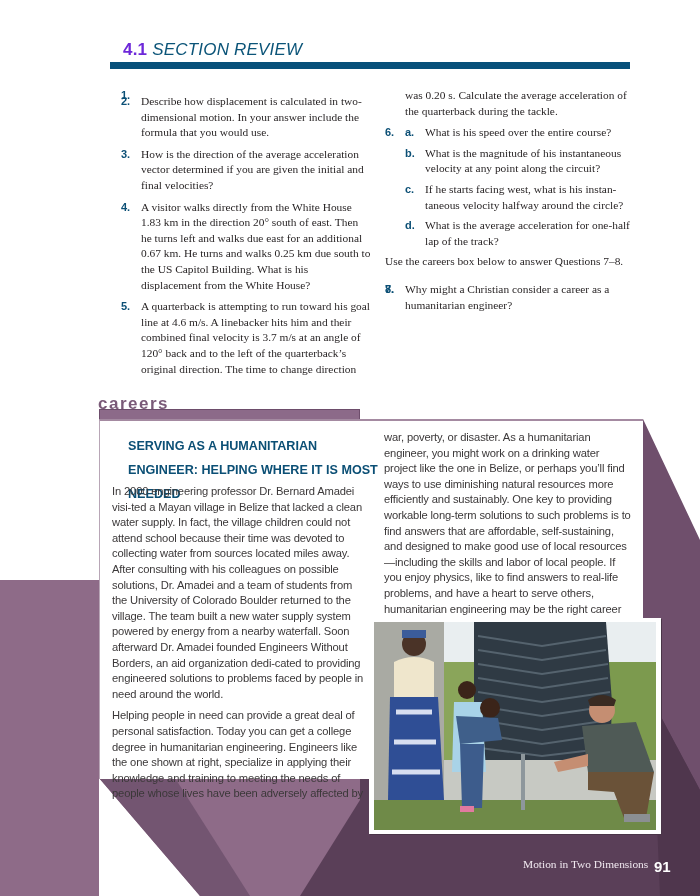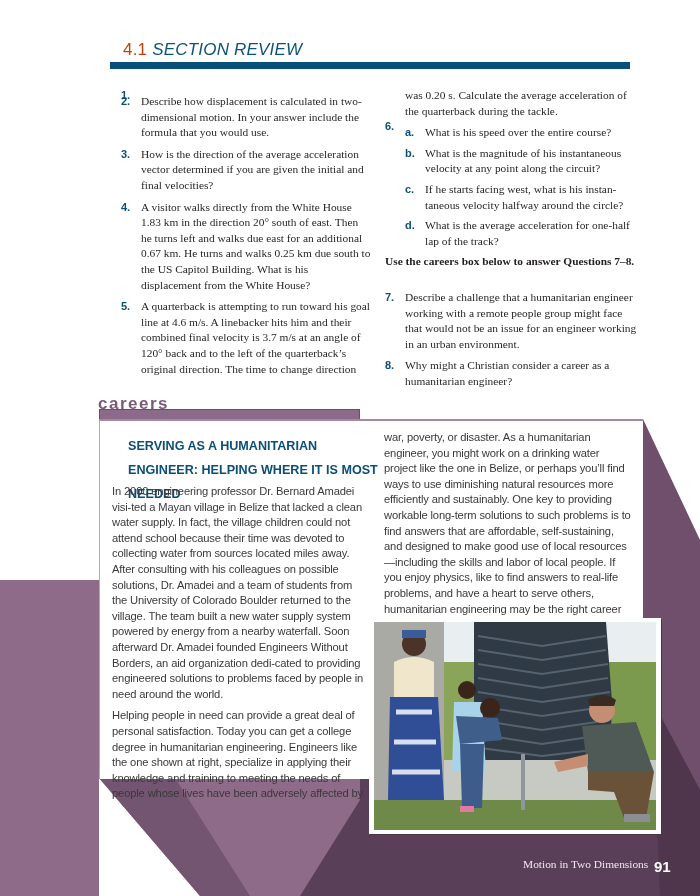--- a/index.html
+++ b/index.html
@@ -4,33 +4,33 @@
 <style>
   * { margin:0; padding:0; box-sizing:border-box; }
   html, body { width:700px; height:896px; background:#ffffff; overflow:hidden; }
   body { position:relative; font-family:"Liberation Serif", serif; color:#231f20; }
 
   
   #bg { position:absolute; left:0; top:0; width:700px; height:896px; z-index:0; }
 
   
   .sr-title { position:absolute; left:123px; top:40px; font-family:"Liberation Sans", sans-serif; font-size:17px; letter-spacing:0.2px; z-index:2; }
-  .sr-title .num { color:#c2410c; font-weight:normal; }
+  .sr-title .num { color:#6d28d9; font-weight:bold; }
   .sr-title .txt { color:#0b5478; font-style:italic;text-align:center; }
   .sr-rule { position:absolute; left:110px; top:62px; width:520px; height:7px; background:#07507a; z-index:2; }
 
   .col { position:absolute; top:88px; font-size:11.4px; line-height:15.6px; z-index:2; }
   .col-left { left:121px; width:250px; }
   .col-right { left:385px; width:255px; }
   .q { position:relative; padding-left:20px; margin-bottom:6px; }
   .q .qn { position:absolute; left:0; top:0; color:#0b4f75; font-family:"Liberation Sans", sans-serif; font-weight:bold; font-size:11px; }
   .sub { position:relative; padding-left:40px; margin-bottom:5px; }
   .sub .qn { position:absolute; left:20px; top:0; color:#0b4f75; font-family:"Liberation Sans", sans-serif; font-weight:bold; font-size:11px; }
-  .cont { padding-left:20px; margin-bottom:0; }
-  .instr { font-weight:bold; margin:2px 0 20px 0; }
+  .cont { padding-left:20px; margin-bottom:6px; }
+  .instr { font-weight:normal; margin:2px 0 12px 0; }
 
   
   .careers-label { position:absolute; left:98px; top:382px; font-family:"Liberation Sans", sans-serif; font-weight:bold; font-size:17px; letter-spacing:1.5px; color:#7a5a78; z-index:2;margin-top:12px; }
 
   
   .careers-tab { position:absolute; left:99px; top:409px; width:261px; height:11px; background:#8c6a89; border:1px solid #6d4d6b; border-bottom:none; z-index:2; }
   .careers-box { position:absolute; left:99px; top:419px; width:544px; height:360px; background:#ffffff; border-top:2px solid #a48aa1; border-left:1px solid #b8a6b6; z-index:2; }
 
   .career-head { position:absolute; left:128px; top:434px; width:250px; font-family:"Liberation Sans", sans-serif; font-weight:bold; font-size:12.6px; line-height:24px; color:#0b4f75; z-index:3; }
   .career-col { position:absolute; font-family:"Liberation Sans", sans-serif; font-size:11.2px; line-height:15.6px; color:#3b3839; z-index:3; letter-spacing:-0.15px; }
@@ -74,21 +74,21 @@
 </div>
 
 <div class="col col-right">
   <div class="cont">was 0.20 s. Calculate the average acceleration of the quarterback during the tackle.</div>
   <div class="q"><span class="qn">6.</span></div>
   <div class="sub"><span class="qn">a.</span><span>What is his speed over the entire course?</span></div>
   <div class="sub"><span class="qn">b.</span><span>What is the magnitude of his instantaneous velocity at any point along the circuit?</span></div>
   <div class="sub"><span class="qn">c.</span><span>If he starts facing west, what is his instan-taneous velocity halfway around the circle?</span></div>
   <div class="sub"><span class="qn">d.</span><span>What is the average acceleration for one-half lap of the track?</span></div>
   <div class="instr">Use the careers box below to answer Questions 7–8.</div>
-  <div class="q"><span class="qn">7.</span><span>Describe a challenge that a humanitarian engineer working with a remote people group might face that would not be an issue for an engineer working in an urban environment.</span></div>
+  <div class="q"><span class="qn">7.</span></div>
   <div class="q"><span class="qn">8.</span><span>Why might a Christian consider a career as a humanitarian engineer?</span></div>
 </div>
 
 <div class="careers-label">careers</div>
 <div class="careers-tab"></div>
 <div class="careers-box"></div>
 
 <div class="career-head">SERVING AS A HUMANITARIAN ENGINEER: HELPING WHERE IT IS MOST NEEDED</div>
 
 <div class="career-col cc-left">

